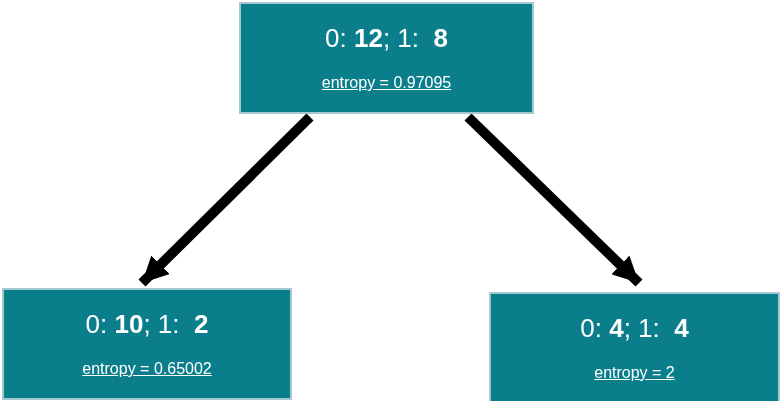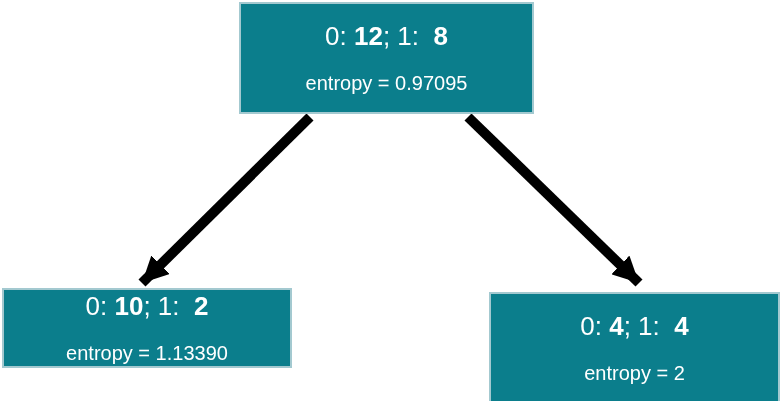--- a/index.html
+++ b/index.html
@@ -24,34 +24,35 @@
     border: 2px solid var(--node-border, #A3C9D0);
     color: var(--text, #FFFFFF);
     display: flex;
     flex-direction: column;
     align-items: center;
     justify-content: center;
     gap: 21px;
     text-align: center;
   }
   .node.root  { left: 239px; top: 2px;   width: 295px; height: 112px; }
-  .node.left  { left: 2px;   top: 288px; width: 290px; height: 80px; }
+  .node.left  { left: 2px;   top: 288px; width: 290px; height: 112px; }
   .node.right { left: 489px; top: 292px; width: 291px; height: 112px; }
   .counts {
     font-size: 26px;
     line-height: 1.1;
     white-space: pre;
     font-weight: 400;
   }
   .counts .b { font-weight: 700; }
   .entropy {
-    font-size: 20px;
+    font-size: 16px;
     line-height: 1.1;
     font-weight: 400;
     white-space: pre;
+    text-decoration: underline;
   }
 </style>
 </head>
 <body>
 
 <div class="canvas">
 
   <svg class="edges" width="780" height="401" viewBox="0 0 780 401" xmlns="http://www.w3.org/2000/svg">
     <defs>
       <marker id="arrowhead" viewBox="0 0 10 10" refX="10" refY="5" markerWidth="2.6" markerHeight="2.6" orient="auto">
@@ -62,21 +63,21 @@
     <line x1="468" y1="117" x2="639" y2="283" stroke="#000000" stroke-width="10" marker-end="url(#arrowhead)"></line>
   </svg>
 
   <div class="node root">
     <div class="counts"><span>0: </span><span class="b">12</span><span>; 1: </span><span class="b"> 8</span></div>
     <div class="entropy">entropy = 0.97095</div>
   </div>
 
   <div class="node left">
     <div class="counts"><span>0: </span><span class="b">10</span><span>; 1: </span><span class="b"> 2</span></div>
-    <div class="entropy">entropy = 1.13390</div>
+    <div class="entropy">entropy = 0.65002</div>
   </div>
 
   <div class="node right">
     <div class="counts"><span>0: </span><span class="b">4</span><span>; 1: </span><span class="b"> 4</span></div>
     <div class="entropy">entropy = 2</div>
   </div>
 
 </div>
 
 </body></html>

